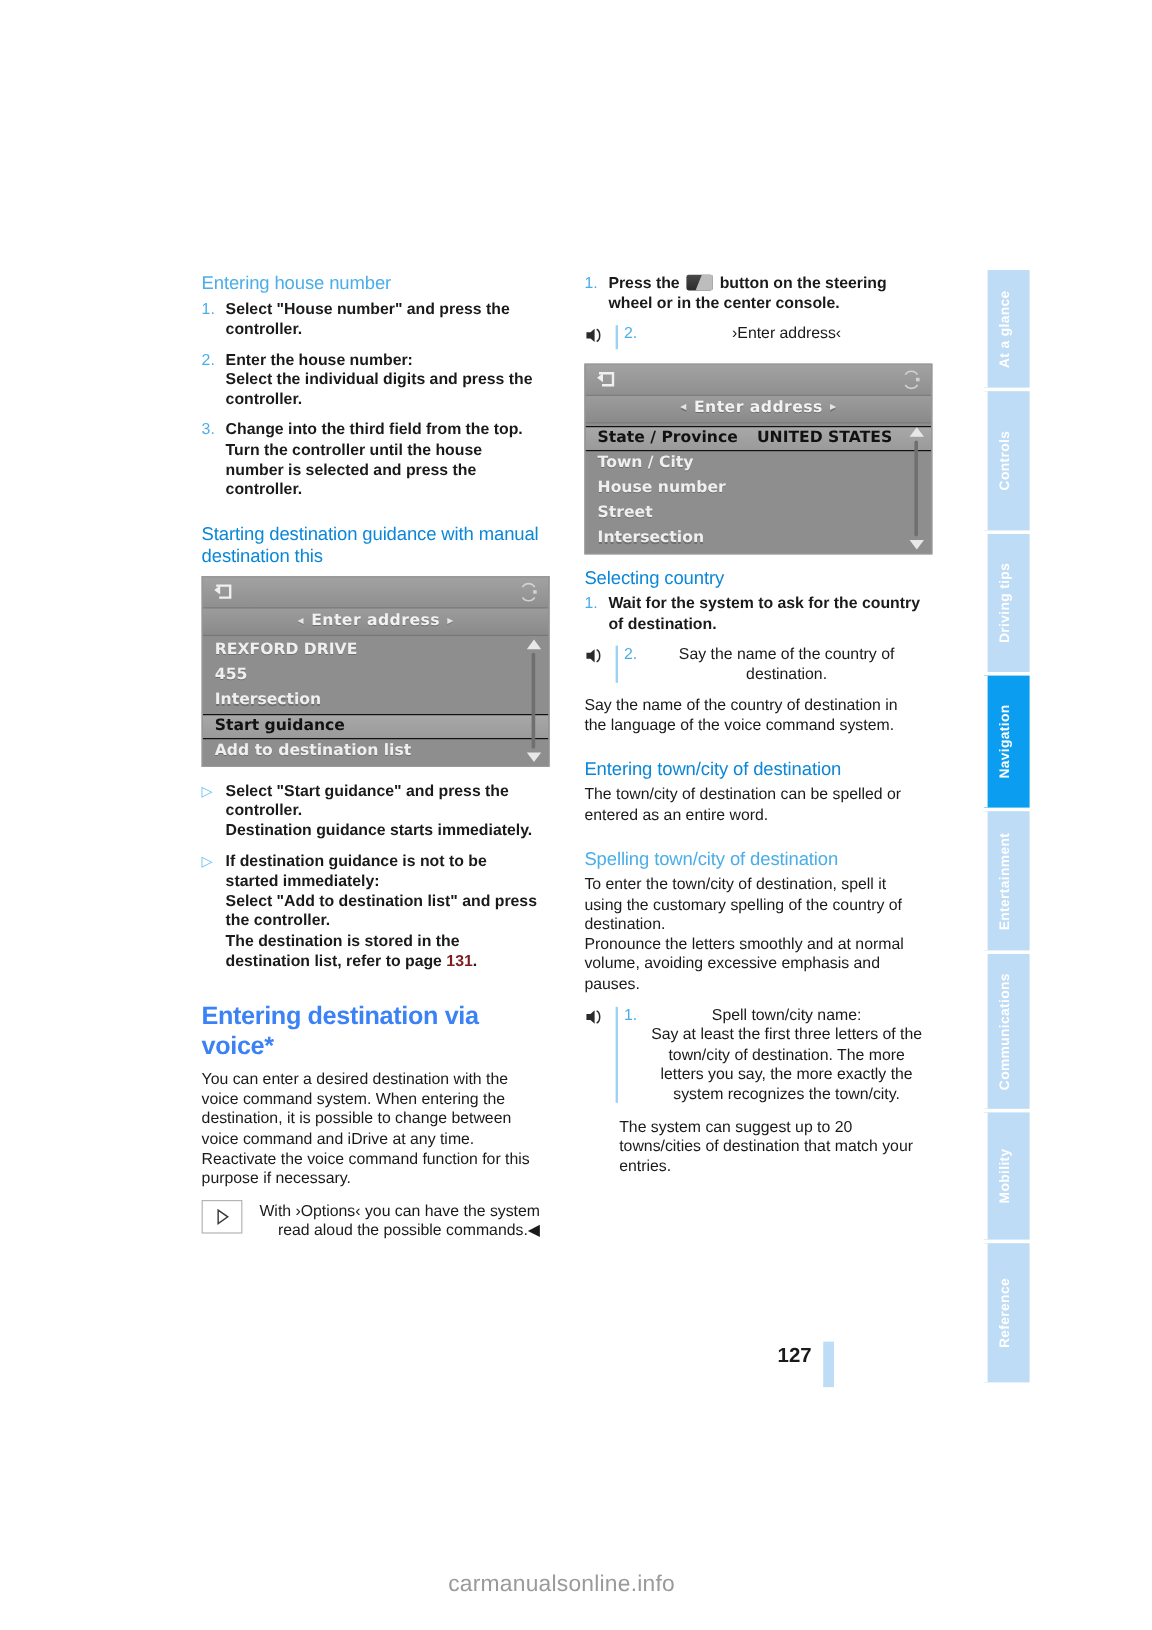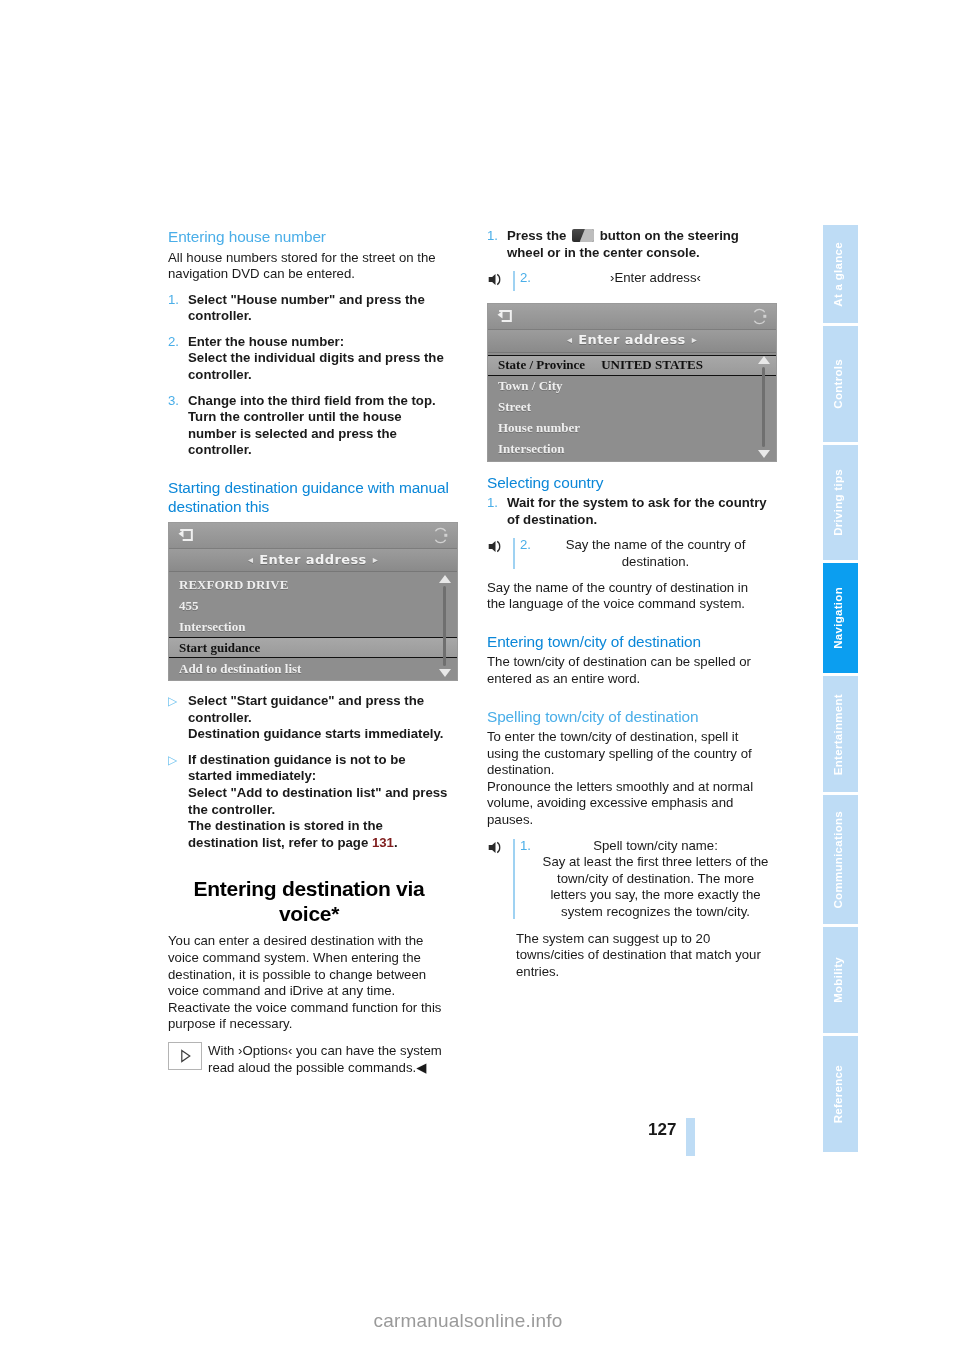--- a/index.html
+++ b/index.html
@@ -70,27 +70,26 @@
   h2.head {
     color: #4aaee8;
     font-size: 15.4px;
     font-weight: normal;
     line-height: 18.5px;
     margin: 0 0 3px 0;
     letter-spacing: -0.1px;
   }
   h2.head.dark { color: #0b87d8; }
   h1.bighead {
-    color: #000000;
+    color: #3b82f6;
     font-size: 21px;
     font-weight: bold;
     line-height: 24.5px;
     margin: 0 0 7px 0;
     letter-spacing: -0.3px;
-    text-align: center;
   }
   p.body { margin: 0 0 9px 0; }
   p.tight { margin: 0 0 0 0; }
 
   
   .row {
     display: flex;
     margin: 0 0 9px 0;
   }
   .row .marker {
@@ -134,20 +133,21 @@
   .voicerow .marker {
     color: #4aaee8;
     width: 22px; flex: 0 0 22px;
   }
   .voicerow .txt { flex: 1 1 auto; text-align: center; }
 
   
   .note {
     display: flex;
     margin: 6px 0 0 0;
+    text-align: right;
   }
   .note .nicon {
     flex: 0 0 34px;
     width: 28px; height: 28px;
     border: 1.2px solid #b4b4b4;
     display: flex; align-items: center; justify-content: center;
     margin-right: 6px;
   }
   .note .nbody { flex: 1 1 auto; padding-top: 1px; }
 
@@ -187,21 +187,20 @@
     display: flex; align-items: center; justify-content: center;
     letter-spacing: .4px;
     border-bottom: 1px solid #777;
     text-shadow: 0 1px 0 rgba(0,0,0,.25);
   }
   .screen .scr-title .car { font-size: 10px; padding: 0 6px; opacity: .85; }
   .screen .scr-list {
     background: #8e8e8e;
     padding: 2px 0 1px 0;
     position: relative;
-    font-family: Liberation Serif, serif;
   }
   .scr-item {
     font-size: 13px;
     font-weight: bold;
     color: #efefef;
     padding: 1.5px 10px;
     line-height: 18px;
     text-shadow: 0 1px 0 rgba(0,0,0,.22);
     white-space: nowrap;
   }
@@ -317,21 +316,20 @@
       <span class="tab-label">Mobility</span>
     </div>
     <div class="tab" style="height:118px">
       <span class="tab-label">Reference</span>
     </div>
   </div>
 
   <div class="col col-left">
 
     <h2 class="head">Entering house number</h2>
-    <p class="body">All house numbers stored for the street on the navigation DVD can be entered.</p>
 
     <div class="row">
       <span class="marker">1.</span>
       <span class="txt" style="white-space:pre-line">Select "House number" and press the controller.</span>
     </div>
     <div class="row">
       <span class="marker">2.</span>
       <span class="txt" style="white-space:pre-line">Enter the house number:
 Select the individual digits and press the controller.</span>
     </div>
@@ -434,22 +432,22 @@
         </svg>
       </div>
       <div class="scr-title">
         <span class="car">◂</span>
         <span>Enter address</span>
         <span class="car">▸</span>
       </div>
       <div class="scr-list">
         <div class="scr-item sel"><span>State / Province</span><span class="val">UNITED STATES</span></div>
         <div class="scr-item">Town / City</div>
+        <div class="scr-item">House number</div>
         <div class="scr-item">Street</div>
-        <div class="scr-item">House number</div>
         <div class="scr-item">Intersection</div>
         <div class="scrollbar">
           <div class="arrow-up"></div>
           <div class="track"></div>
           <div class="arrow-dn"></div>
         </div>
       </div>
       <span class="imgcode">VTA3EEN004</span>
     </div>
 

